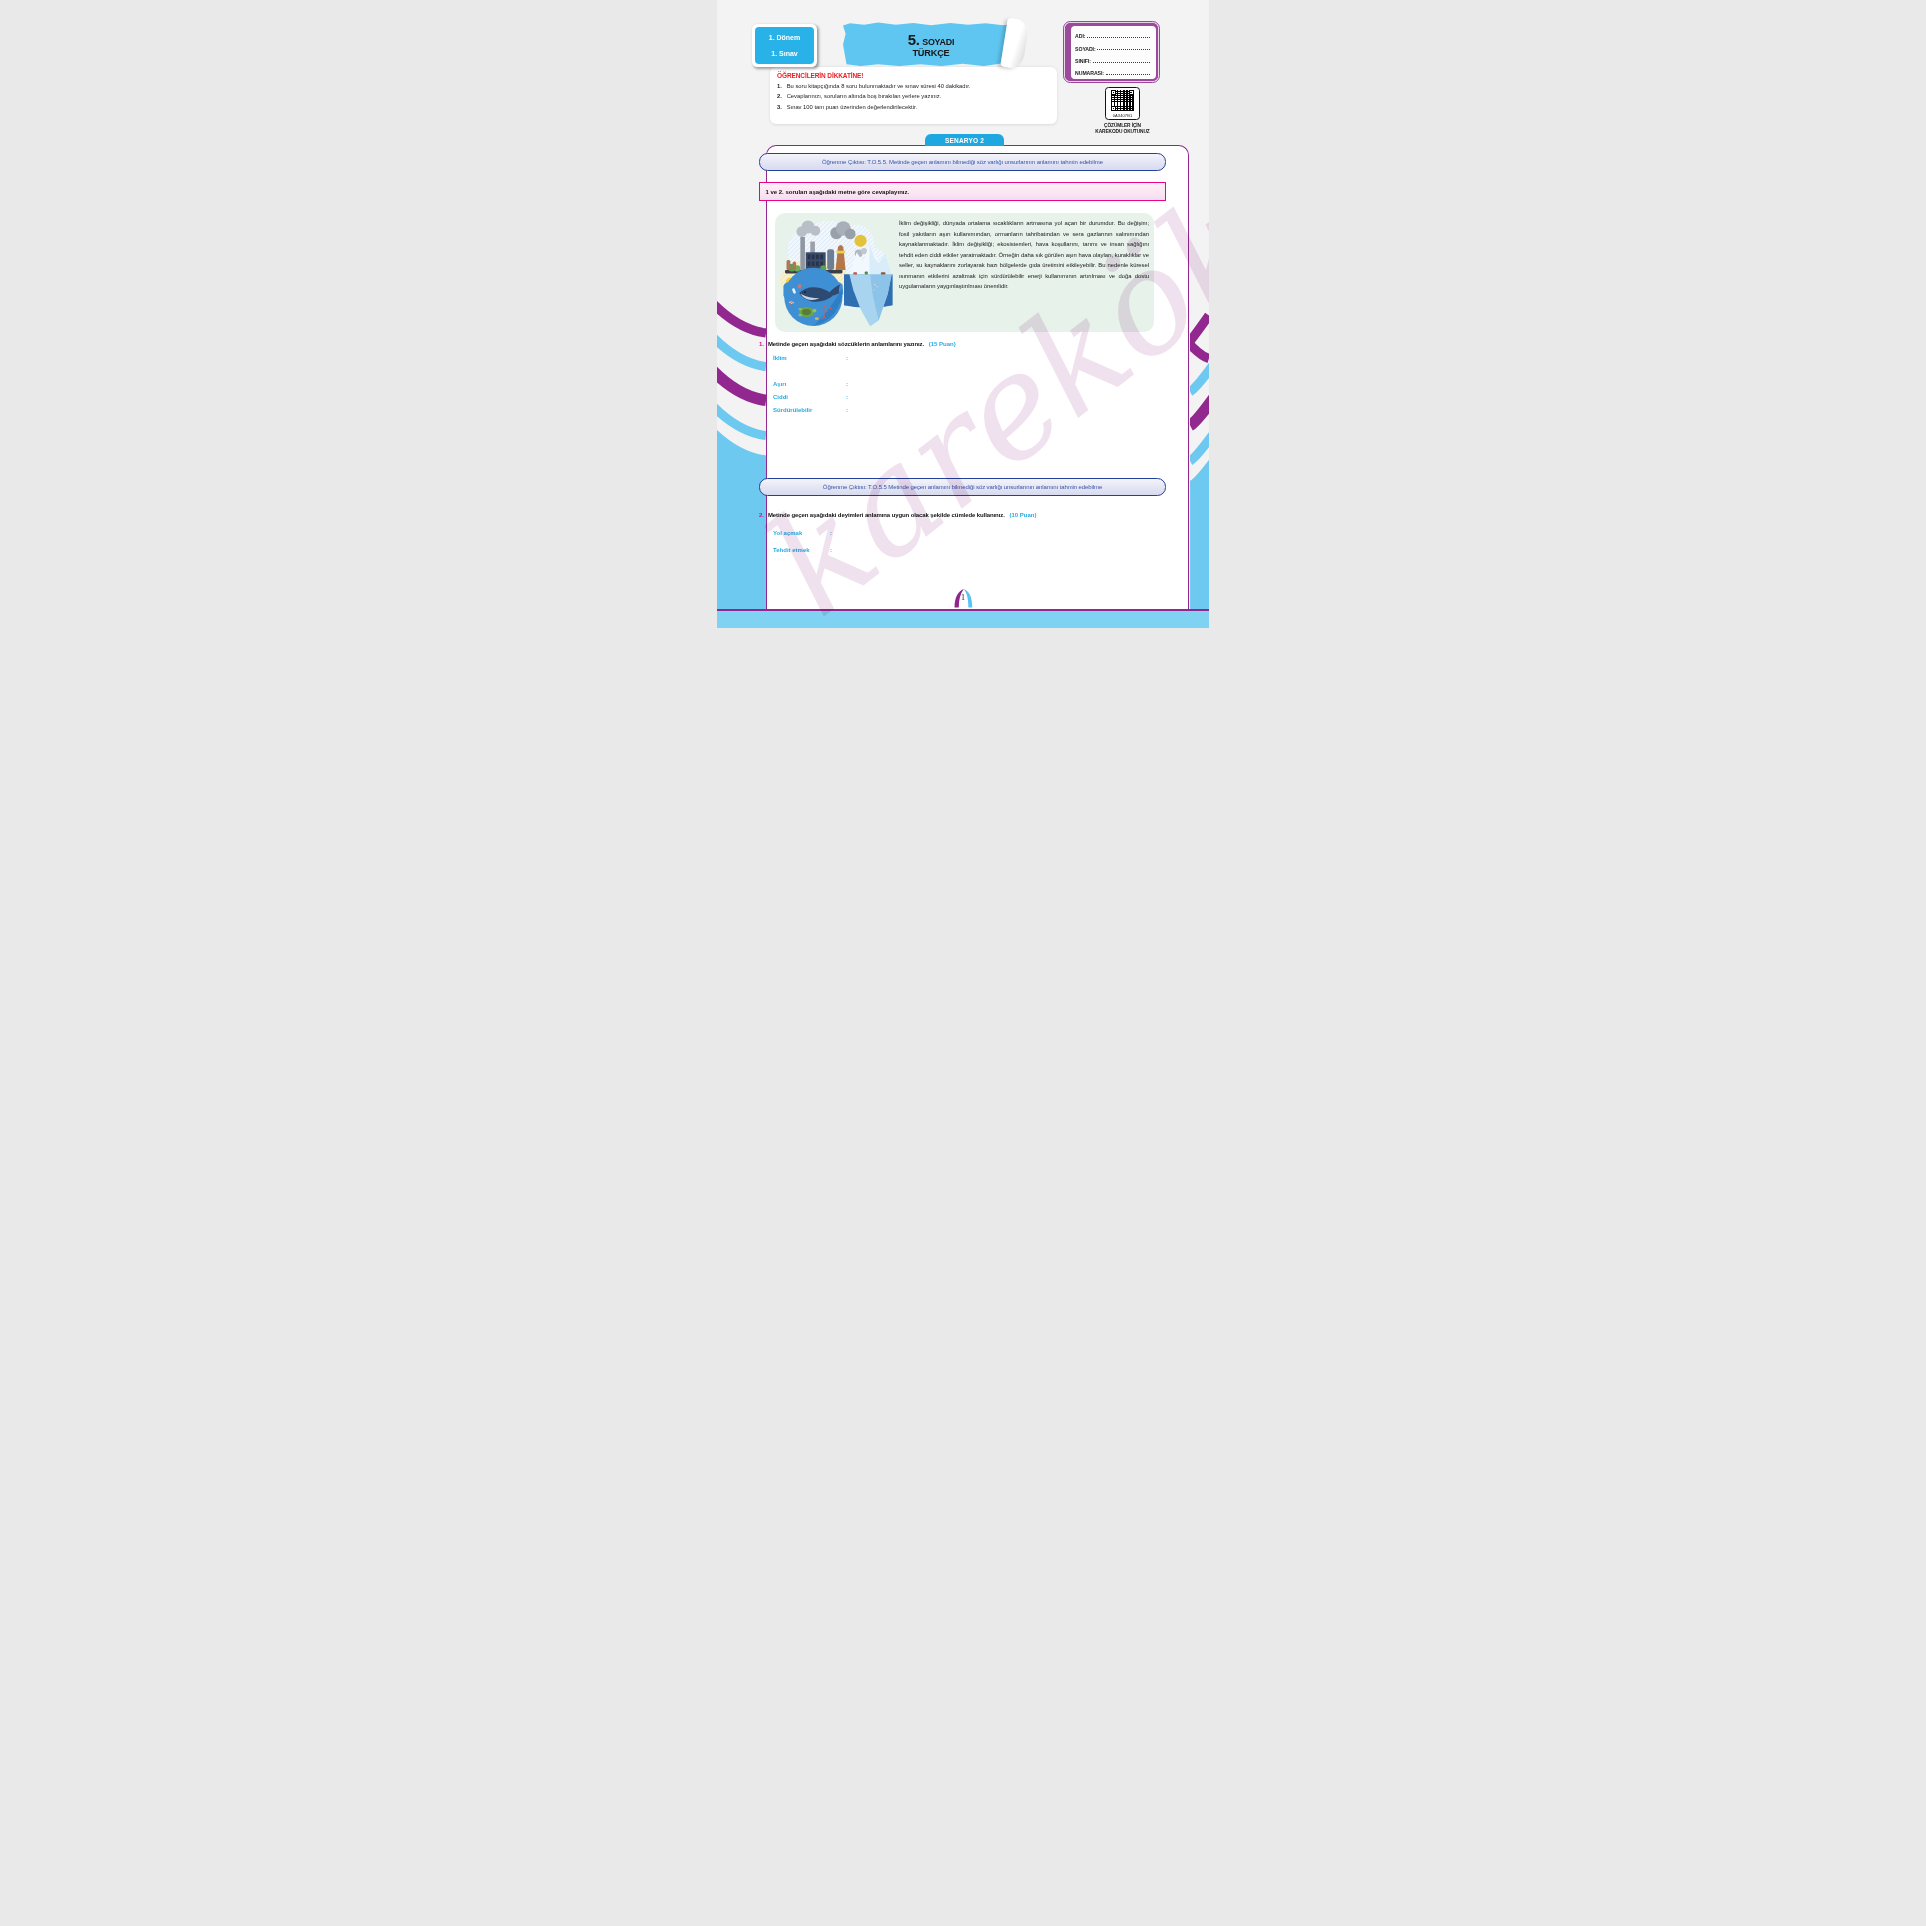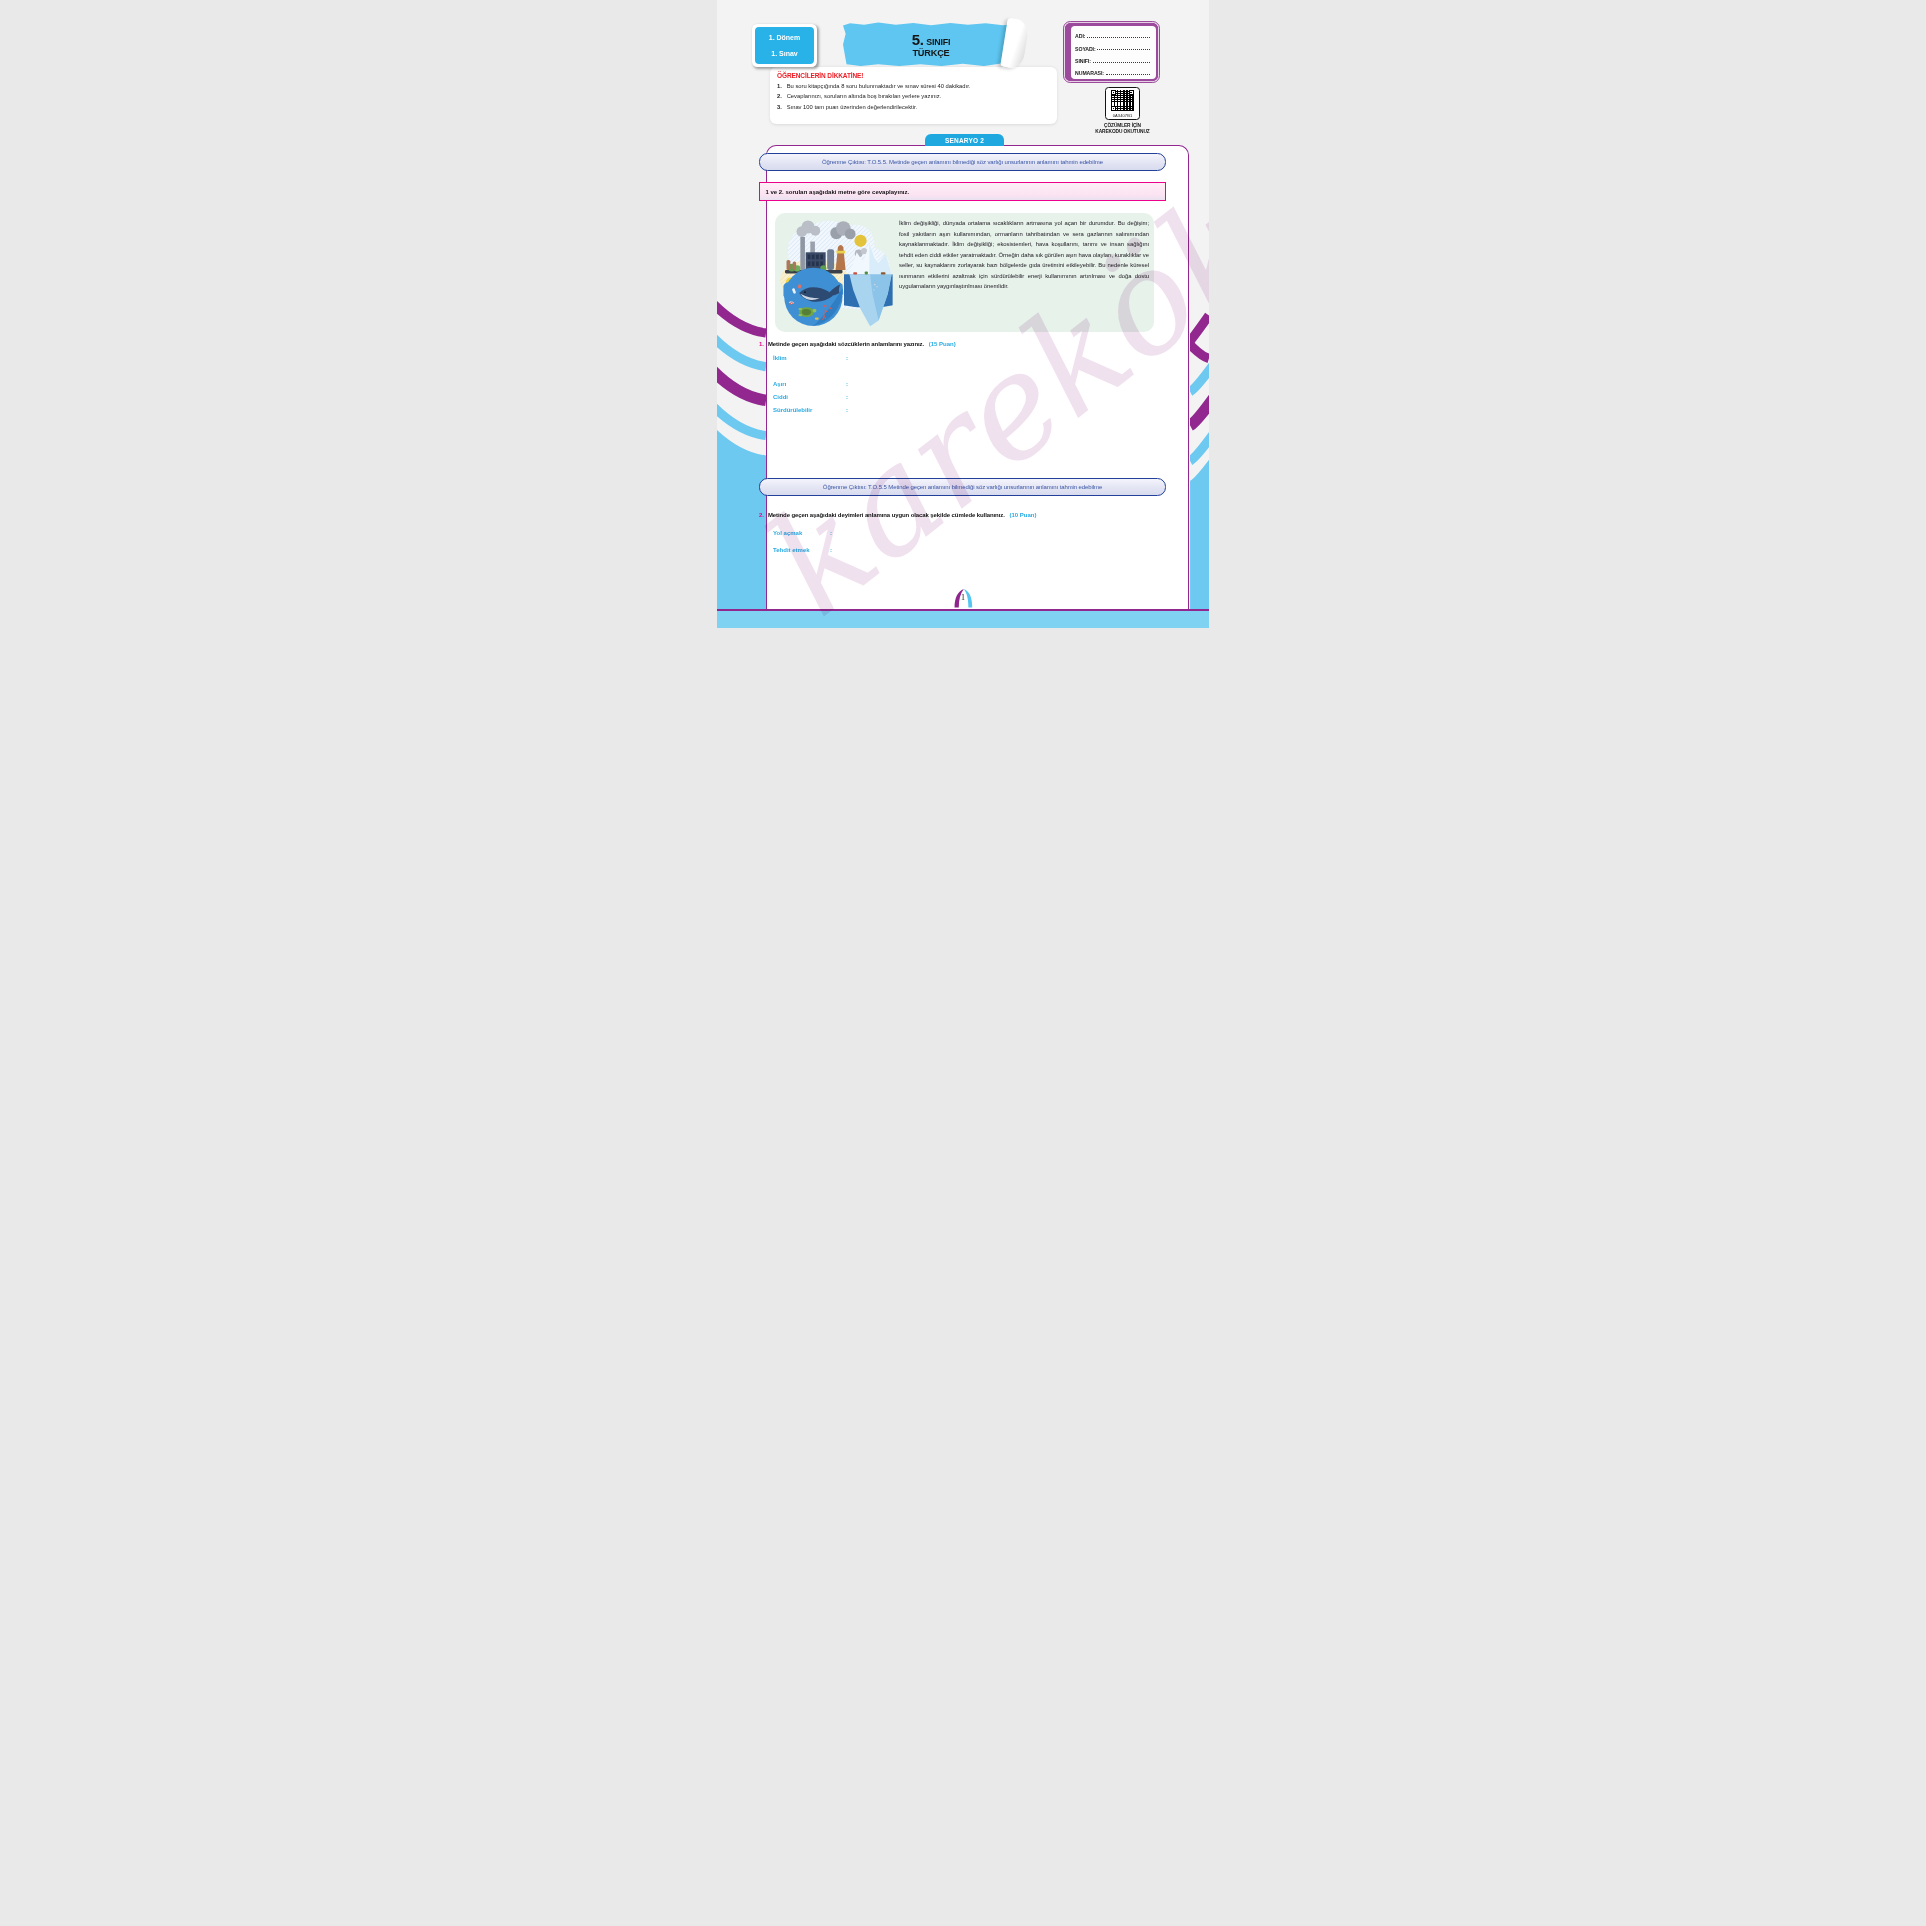--- a/index.html
+++ b/index.html
@@ -133,21 +133,21 @@
   <div id="term-badge">
     <div class="inner">
       <span>1. Dönem</span>
       <span>1. Sınav</span>
     </div>
   </div>
 
   <div id="title-banner">
     <div class="row1">
       <span class="grade">5.</span>
-      <span class="grade-label">SINIFI</span>
+      <span class="grade-label">SOYADI</span>
     </div>
     <div class="subject">TÜRKÇE</div>
   </div>
   <div id="paper-curl"></div>
 
   <div id="name-card">
     <div class="panel">
       <div class="name-row">
         <span class="lbl">ADI:</span>
         <span class="dots"></span>

